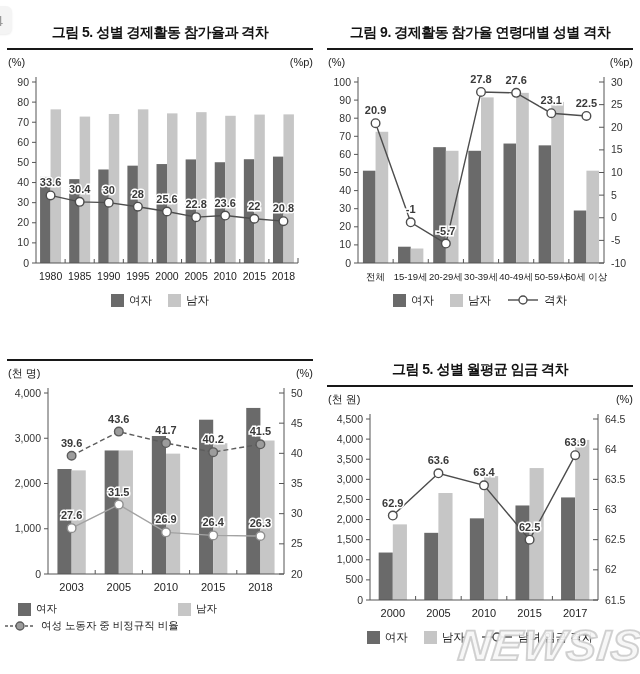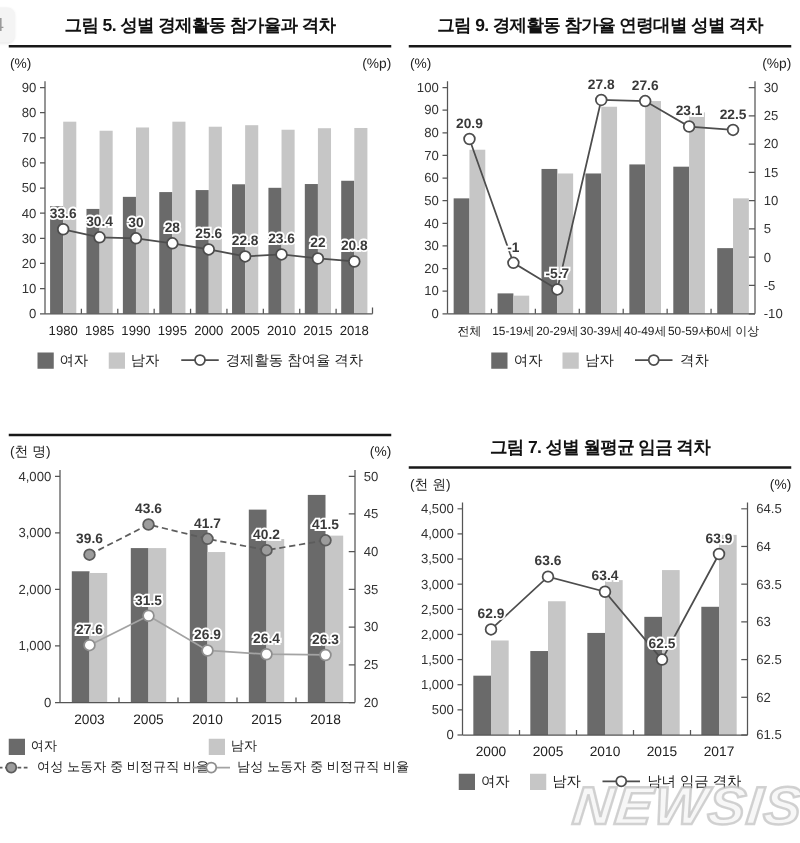--- a/index.html
+++ b/index.html
@@ -1,21 +1,21 @@
 <!DOCTYPE html>
 <html lang="ko"><head>
 <meta charset="utf-8">
 <style>
   html,body{margin:0;padding:0;}
   body{
     width:640px;height:674px;background:#ffffff;position:relative;overflow:hidden;
     font-family:"Liberation Sans", sans-serif;
   }
   .grid{display:grid;grid-template-columns:320px 320px;grid-template-rows:337px 337px;}
-  .panel{position:relative;box-sizing:border-box;padding-top:10px;}
+  .panel{position:relative;box-sizing:border-box;padding-top:22px;}
   .title{
     font-size:14px;font-weight:bold;color:#121212;text-align:center;
     margin:2px 10px 6px;letter-spacing:-0.5px;line-height:1.25;
   }
   .rule{border-top:2.5px solid #181818;margin:0 7px 0;}
   svg.chart{display:block;width:320px;height:240px;}
   svg.chart text{font-family:"Liberation Sans", sans-serif;}
   .legend{
     display:flex;justify-content:center;align-items:flex-end;gap:16px;
     font-size:11.5px;color:#222;margin-top:3px;white-space:nowrap;
@@ -131,27 +131,20 @@
         <text x="283.44444444444446" y="162.1688888888889" text-anchor="middle" font-size="11" fill="#3a3a3a" font-weight="600" stroke="#fff" stroke-width="3" style="paint-order:stroke">20.8</text>
       </svg>
     <div class="legend">
         <span class="leg-item">
           <span class="swatch" style="background: rgb(106, 106, 106);"></span>
           <span>여자</span>
         </span>
         <span class="leg-item">
           <span class="swatch" style="background: rgb(198, 198, 198);"></span>
           <span>남자</span>
-        </span>
-        <span class="leg-item">
-          <svg width="32" height="12" viewBox="0 0 32 12">
-            <line x1="1" y1="6" x2="31" y2="6" stroke="#4d4d4d" stroke-width="1.4"></line>
-            <circle cx="16" cy="6" r="4" fill="#fff" stroke="#4d4d4d" stroke-width="1.4"></circle>
-          </svg>
-          <span>경제활동 참여율 격차</span>
         </span>
       </div>
   </section>
 
   <section class="panel">
     <h2 class="title">그림 9. 경제활동 참가율 연령대별 성별 격차</h2>
     <div class="rule"></div>
     <svg class="chart" viewBox="0 0 320 240">
         <text x="8" y="16" text-anchor="start" font-size="11" fill="#222">(%)</text>
         <text x="313" y="16" text-anchor="end" font-size="11" fill="#222">(%p)</text>
@@ -343,32 +336,25 @@
           <span class="swatch" style="background: rgb(198, 198, 198);"></span>
           <span>남자</span>
         </span>
         <span class="leg-item">
           <svg width="32" height="12" viewBox="0 0 32 12">
             <line x1="1" y1="6" x2="31" y2="6" stroke="#5c5c5c" stroke-width="1.4" stroke-dasharray="3,2"></line>
             <circle cx="16" cy="6" r="4" fill="#9c9c9c" stroke="#5c5c5c" stroke-width="1.4"></circle>
           </svg>
           <span>여성 노동자 중 비정규직 비율</span>
         </span>
-        <span class="leg-item">
-          <svg width="32" height="12" viewBox="0 0 32 12">
-            <line x1="1" y1="6" x2="31" y2="6" stroke="#a3a3a3" stroke-width="1.4"></line>
-            <circle cx="16" cy="6" r="4" fill="#fff" stroke="#8f8f8f" stroke-width="1.4"></circle>
-          </svg>
-          <span>남성 노동자 중 비정규직 비율</span>
-        </span>
       </div>
   </section>
 
   <section class="panel">
-    <h2 class="title">그림 7. 성별 월평균 임금 격차</h2>
+    <h2 class="title">그림 5. 성별 월평균 임금 격차</h2>
     <div class="rule"></div>
     <svg class="chart" viewBox="0 0 320 240">
         <text x="8" y="16" text-anchor="start" font-size="11" fill="#222">(천 원)</text>
         <text x="313" y="16" text-anchor="end" font-size="11" fill="#222">(%)</text>
         <line x1="50" y1="27" x2="50" y2="213" stroke="#555" stroke-width="1"></line>
         <line x1="278" y1="27" x2="278" y2="213" stroke="#555" stroke-width="1"></line>
         <line x1="46" y1="32" x2="50" y2="32" stroke="#555" stroke-width="1"></line>
         <text x="43" y="35.5" text-anchor="end" font-size="10.5" fill="#333">4,500</text>
         <line x1="46" y1="52.111111111111114" x2="50" y2="52.111111111111114" stroke="#555" stroke-width="1"></line>
         <text x="43" y="55.611111111111114" text-anchor="end" font-size="10.5" fill="#333">4,000</text>

